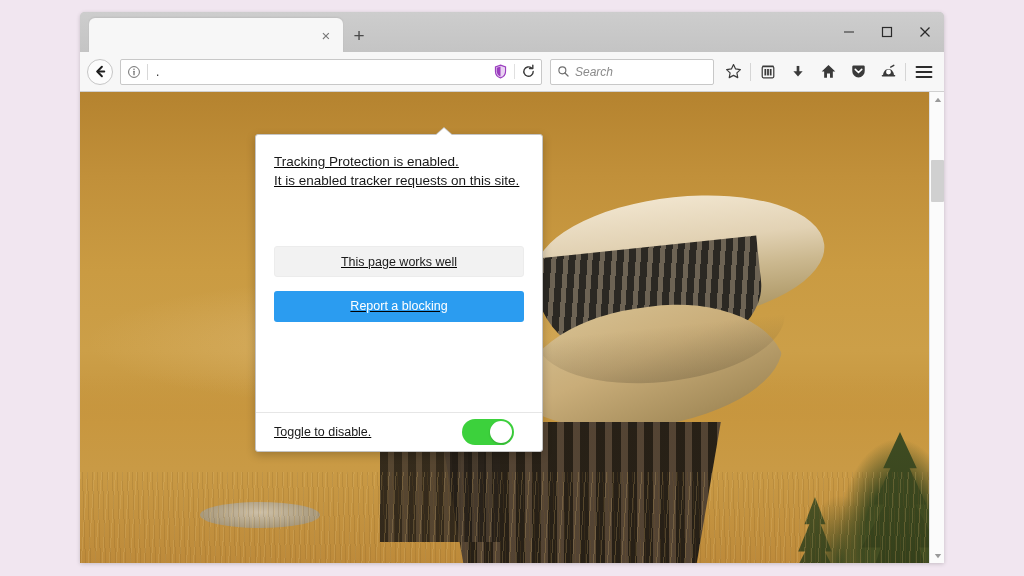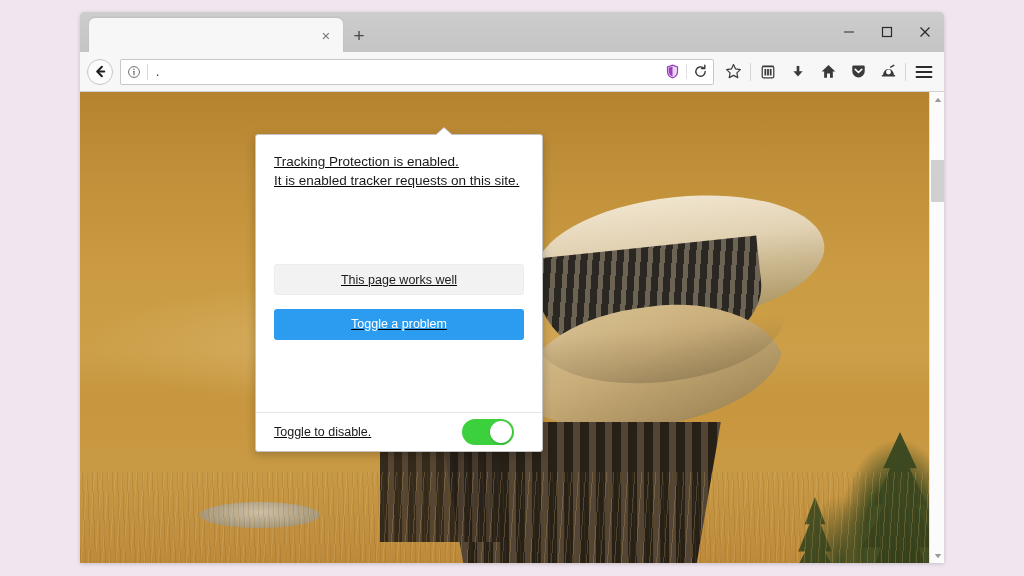--- a/index.html
+++ b/index.html
@@ -299,21 +299,21 @@
     border-right: 9px solid transparent;
     border-bottom: 8px solid #fff;
     z-index: 21;
     filter: drop-shadow(0 -1px 0 #c4c4c4);
   }
   .tp-body { flex: 1 1 auto; padding: 17px 18px 0 18px; }
   .tp-line {
     font-size: 13.5px; color: #1a1a1a;
     line-height: 19px;
   }
-  .tp-actions { margin-top: 74px; }
+  .tp-actions { margin-top: 56px; }
   .btn {
     display: block;
     width: 100%;
     height: 31px;
     border: none;
     border-radius: 3px;
     font-family: "Liberation Sans", sans-serif;
     font-size: 12.5px;
     cursor: pointer;
     line-height: 31px;
@@ -413,20 +413,29 @@
         </svg>
       </div>
       <div class="url-reload">
         <svg width="15" height="15" viewBox="0 0 16 16">
           <path d="M13 8 A5 5 0 1 1 11.2 4.2" fill="none" stroke="#3a3a3a" stroke-width="1.5" stroke-linecap="round"></path>
           <path d="M12.6 1.3 L12.6 4.8 L9.1 4.8" fill="none" stroke="#3a3a3a" stroke-width="1.5" stroke-linecap="round" stroke-linejoin="round"></path>
         </svg>
       </div>
     </div>
 
+    <div class="searchbar">
+      <div class="search-ico">
+        <svg width="13" height="13" viewBox="0 0 16 16">
+          <circle cx="6.6" cy="6.6" r="4.3" fill="none" stroke="#6e6e6e" stroke-width="1.4"></circle>
+          <line x1="9.8" y1="9.8" x2="13.6" y2="13.6" stroke="#6e6e6e" stroke-width="1.5" stroke-linecap="round"></line>
+        </svg>
+      </div>
+      <div class="search-ph">Search</div>
+    </div>
 
     <div class="toolbtns">
       <div class="tb">
         <svg width="17" height="17" viewBox="0 0 18 18">
           <path d="M9 1.6 L11.2 6.3 L16.3 7 L12.6 10.5 L13.5 15.5 L9 13.1 L4.5 15.5 L5.4 10.5 L1.7 7 L6.8 6.3 Z" fill="none" stroke="#3a3a3a" stroke-width="1.25" stroke-linejoin="round"></path>
         </svg>
       </div>
       <div class="tb-sep"></div>
       <div class="tb">
         <svg width="16" height="16" viewBox="0 0 18 18">
@@ -508,21 +517,21 @@
       </div>
     </div>
 
     <div class="tp-arrow"></div>
     <div class="tp-panel">
       <div class="tp-body">
         <div class="tp-line">Tracking Protection is enabled.</div>
         <div class="tp-line">It is enabled tracker requests on this site.</div>
         <div class="tp-actions">
           <button class="btn btn-secondary">This page works well</button>
-          <button class="btn btn-primary">Toggle a problem</button>
+          <button class="btn btn-primary">Report a blocking</button>
         </div>
       </div>
       <div class="tp-footer">
         <div class="tp-footer-label">Toggle to disable.</div>
         <div class="toggle">
           <div class="toggle-knob"></div>
         </div>
       </div>
     </div>
   </div>

